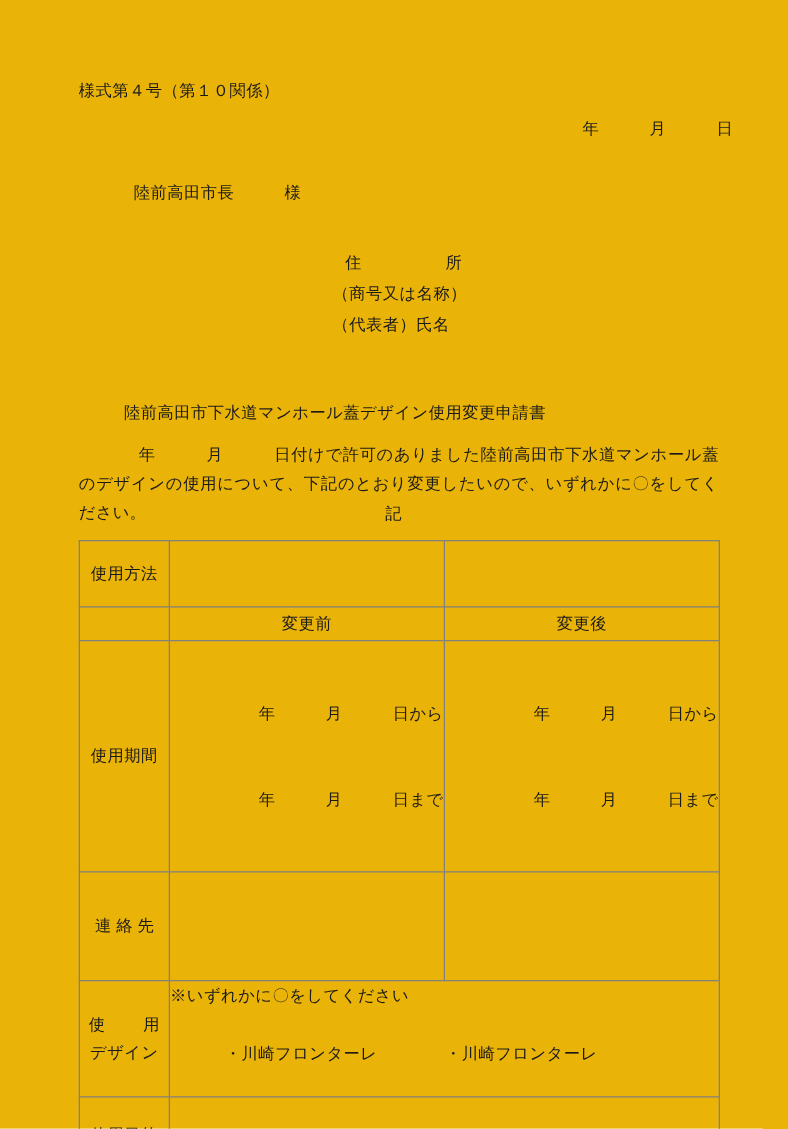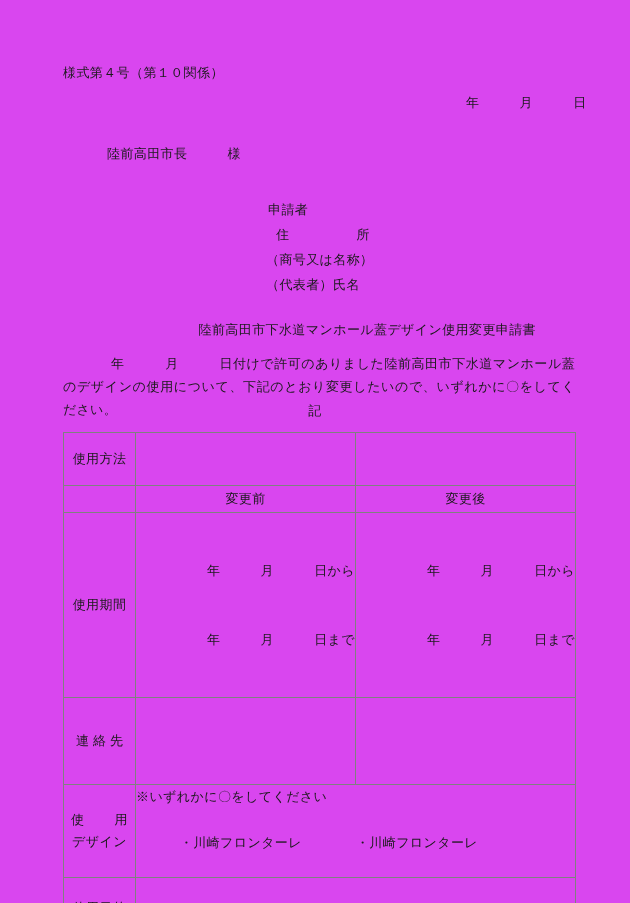--- a/index.html
+++ b/index.html
@@ -13,21 +13,21 @@
     height: 903px;
     position: relative;
     font-family: "Liberation Serif", "DejaVu Serif", serif;
     color: #1a1a1a;
     -webkit-font-smoothing: antialiased;
   }
 
   .page {
     position: absolute;
     inset: 0;
-    background: #d946ef;
+    background: #eab308;
   }
 
   
   .t {
     position: absolute;
     white-space: pre;
     font-size: 13px;
     line-height: 1;
     letter-spacing: 0.4px;
   }
@@ -63,21 +63,21 @@
   .al-0 { padding-left: 28px; }
   .al-1 { padding-left: 36px; }
   .al-2 { padding-left: 26px; }
   .al-3 { padding-left: 26px; }
 
   
   #doc-title {
     left: 0;
     top: 323px;
     width: 536px;
-    text-align: right;
+    text-align: center;
     white-space: pre;
   }
   #body-paragraph {
     position: absolute;
     left: 63px;
     top: 352px;
     width: 512px;
     font-size: 13px;
     line-height: 23px;
     text-align: justify;
@@ -159,21 +159,20 @@
 
 <div class="page">
 
   <div class="t" id="form-number">様式第４号（第１０関係）</div>
 
   <div class="t" id="date-line">年　　　月　　　日</div>
 
   <div class="t" id="addressee">陸前高田市長　　　様</div>
 
   <div id="applicant-block">
-    <div class="line al-0">申請者</div>
     <div class="line al-1">住　　　　　所</div>
     <div class="line al-2">（商号又は名称）</div>
     <div class="line al-3">（代表者）氏名</div>
   </div>
 
   <div class="t" id="doc-title">陸前高田市下水道マンホール蓋デザイン使用変更申請書</div>
 
   <div id="body-paragraph">年　　　月　　　日付けで許可のありました陸前高田市下水道マンホール蓋のデザインの使用について、下記のとおり変更したいので、いずれかに〇をしてください。</div>
 
   <div class="t" id="ki-mark">記</div>

